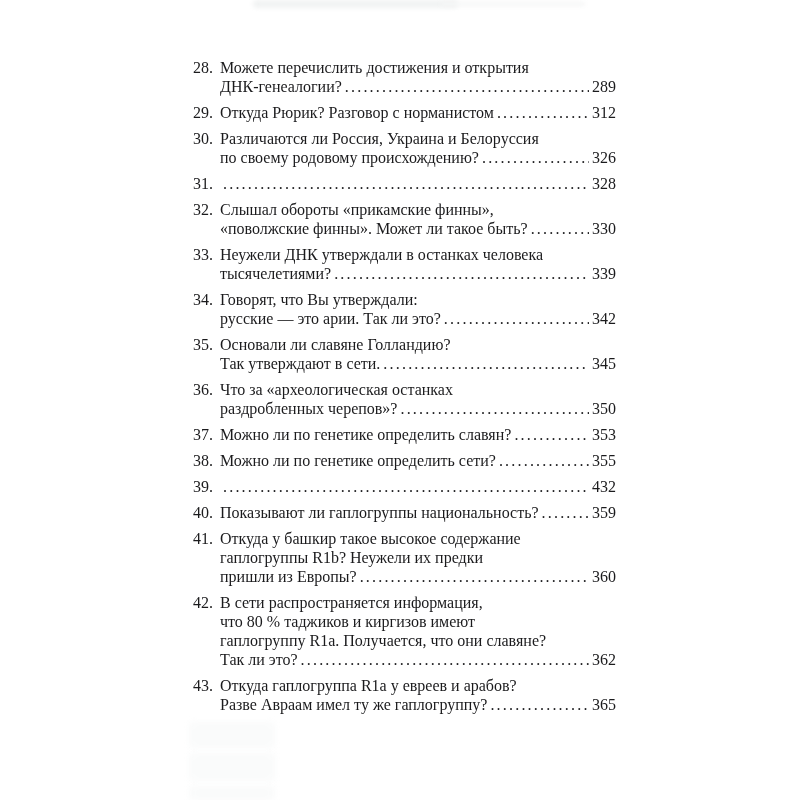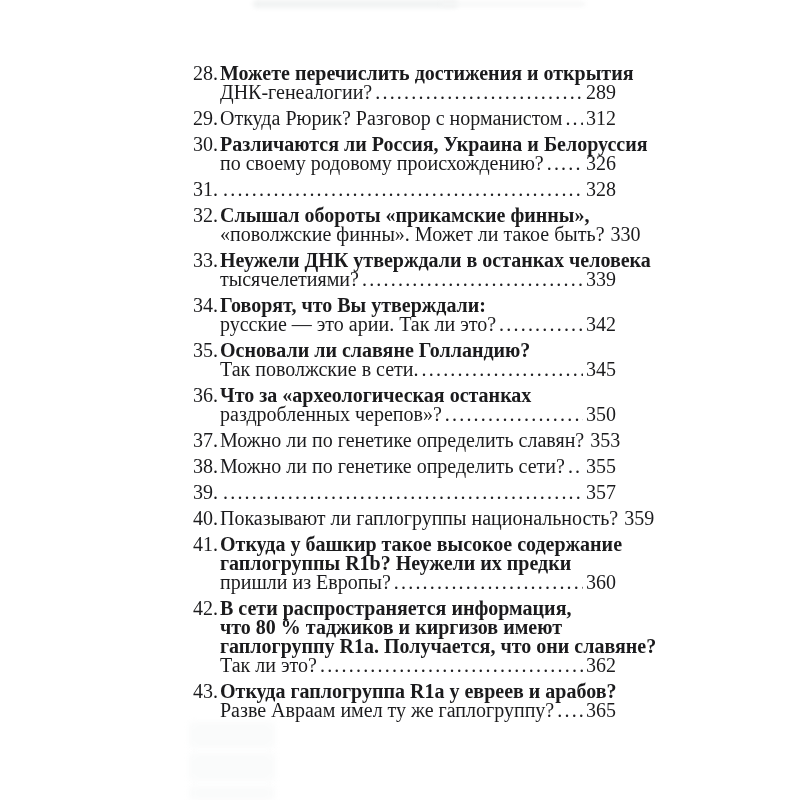--- a/index.html
+++ b/index.html
@@ -32,42 +32,41 @@
     background: #fafbfb; border-radius: 3px;
     filter: blur(3px);
   }
   .wm1 { top: 722px; width: 86px; height: 26px; }
   .wm2 { top: 753px; width: 86px; height: 28px; }
   .wm3 { top: 786px; width: 86px; height: 14px; }
 
   
   .toc {
     position: absolute;
-    left: 193px; top: 64px;
+    left: 193px; top: 58px;
     width: 423px;
-    font-size: 20px;
+    font-size: 16px;
     line-height: 19px;
     color: #1b1b1d;
   }
   .entry {
     display: flex;
     margin-bottom: 7px;
   }
   .num {
     flex: none;
     width: 27px;
     white-space: nowrap;
   }
   .body {
     flex: 1;
     min-width: 0;
   }
   .line {
     white-space: nowrap;
-    font-weight: bold;
   }
   .lastline {
     display: flex;
     align-items: baseline;
   }
   .lasttext {
     white-space: nowrap;
     flex: none;
     font-family: Liberation Serif, serif;
   }
@@ -175,21 +174,21 @@
         <span class="pagenum">342</span>
       </div>
     </div>
   </div>
 
   <div class="entry">
     <div class="num">35.</div>
     <div class="body">
       <div class="line">Основали ли славяне Голландию?</div>
           <div class="lastline">
-        <span class="lasttext">Так поволжские в сети.</span>
+        <span class="lasttext">Так утверждают в сети.</span>
         <span class="dots">...................................................................................................................</span>
         <span class="pagenum">345</span>
       </div>
     </div>
   </div>
 
   <div class="entry">
     <div class="num">36.</div>
     <div class="body">
       <div class="line">Что за «археологическая останках</div>
@@ -221,21 +220,21 @@
         <span class="pagenum">355</span>
       </div>
     </div>
   </div>
 
   <div class="entry">
     <div class="num">39.</div>
     <div class="body">
       <div class="lastline">
         <span class="dots">...................................................................................................................</span>
-        <span class="pagenum">357</span>
+        <span class="pagenum">432</span>
       </div>
     </div>
   </div>
 
   <div class="entry">
     <div class="num">40.</div>
     <div class="body">
       <div class="lastline">
         <span class="lasttext">Показывают ли гаплогруппы национальность?</span>
         <span class="dots">...................................................................................................................</span>

